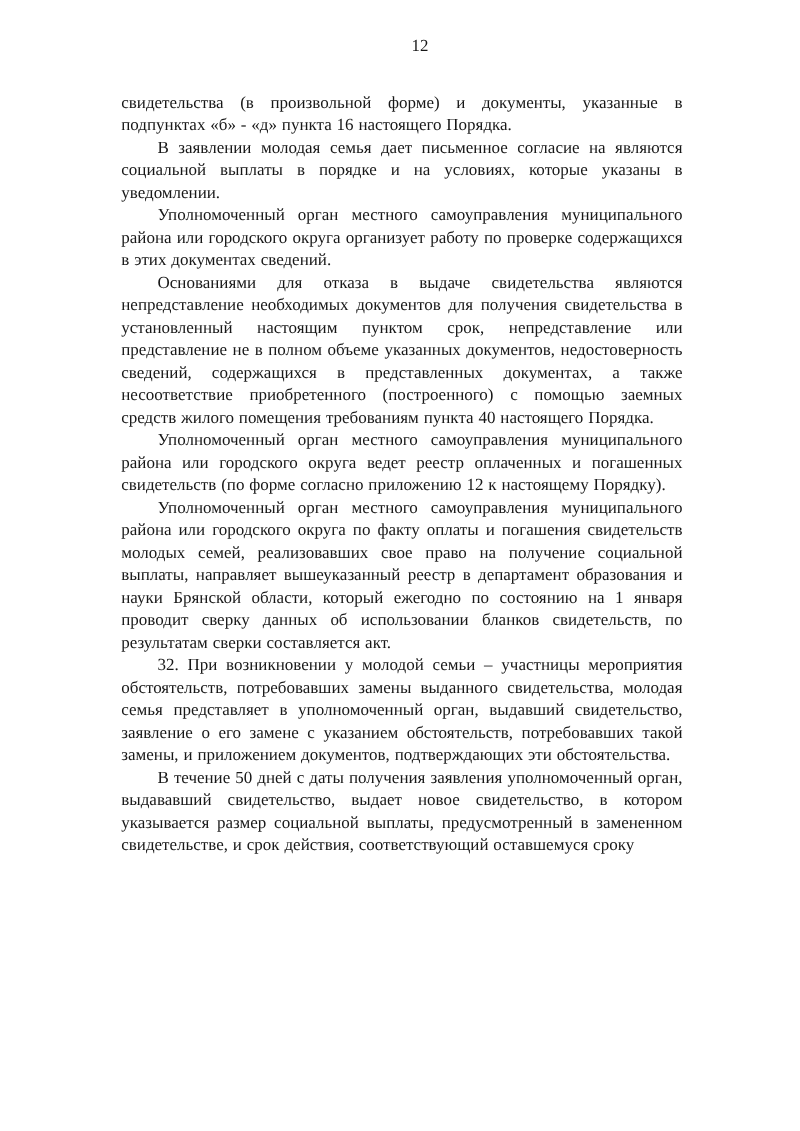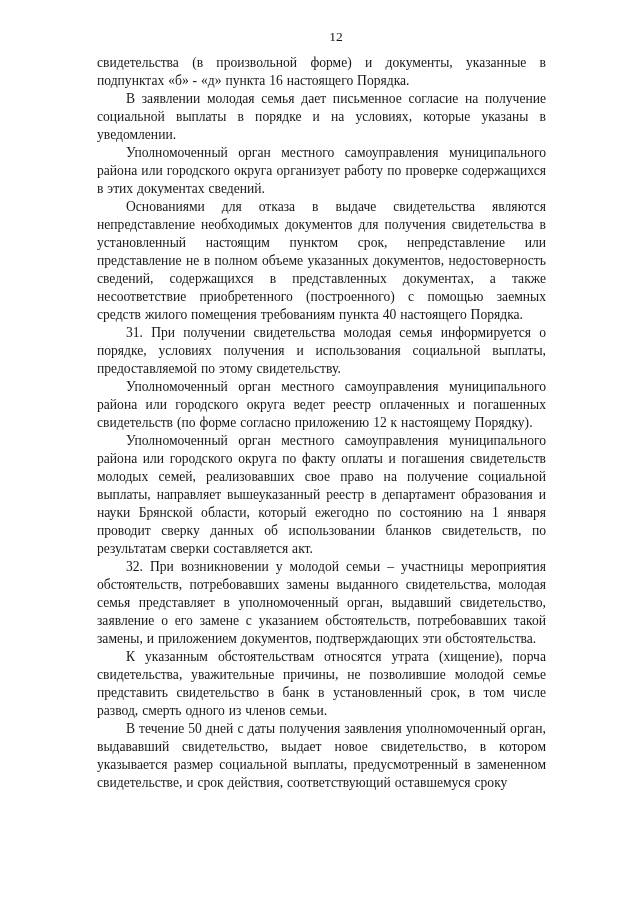--- a/index.html
+++ b/index.html
@@ -21,21 +21,21 @@
     position: absolute;
     top: 28px;
     left: 16px;
     width: 100%;
     text-align: center;
     font-size: 13.5px;
     line-height: 18px;
   }
   .text-block {
     position: absolute;
-    top: 54px;
+    top: 73px;
     left: 97px;
     width: 449px;
     font-family: Liberation Serif, serif;
   }
   .para {
     margin: 0;
     font-size: 13.6px;
     line-height: 18px;
     text-align: justify;
     text-indent: 29px;
@@ -46,23 +46,21 @@
   }
 </style>
 </head>
 <body>
 
 <div class="page">
   <div class="page-number">12</div>
 
   <div class="text-block">
     <p class="para continuation">свидетельства (в произвольной форме) и документы, указанные в подпунктах «б» - «д» пункта 16 настоящего Порядка.</p>
-    <p class="para">В заявлении молодая семья дает письменное согласие на получение социальной выплаты в порядке и на условиях, которые указаны в уведомлении.</p>
+    <p class="para">В заявлении молодая семья дает письменное согласие на являются социальной выплаты в порядке и на условиях, которые указаны в уведомлении.</p>
     <p class="para">Уполномоченный орган местного самоуправления муниципального района или городского округа организует работу по проверке содержащихся в этих документах сведений.</p>
     <p class="para">Основаниями для отказа в выдаче свидетельства являются непредставление необходимых документов для получения свидетельства в установленный настоящим пунктом срок, непредставление или представление не в полном объеме указанных документов, недостоверность сведений, содержащихся в представленных документах, а также несоответствие приобретенного (построенного) с помощью заемных средств жилого помещения требованиям пункта 40 настоящего Порядка.</p>
-    <p class="para">31. При получении свидетельства молодая семья информируется о порядке, условиях получения и использования социальной выплаты, предоставляемой по этому свидетельству.</p>
     <p class="para">Уполномоченный орган местного самоуправления муниципального района или городского округа ведет реестр оплаченных и погашенных свидетельств (по форме согласно приложению 12 к настоящему Порядку).</p>
     <p class="para">Уполномоченный орган местного самоуправления муниципального района или городского округа по факту оплаты и погашения свидетельств молодых семей, реализовавших свое право на получение социальной выплаты, направляет вышеуказанный реестр в департамент образования и науки Брянской области, который ежегодно по состоянию на 1 января проводит сверку данных об использовании бланков свидетельств, по результатам сверки составляется акт.</p>
     <p class="para">32. При возникновении у молодой семьи – участницы мероприятия обстоятельств, потребовавших замены выданного свидетельства, молодая семья представляет в уполномоченный орган, выдавший свидетельство, заявление о его замене с указанием обстоятельств, потребовавших такой замены, и приложением документов, подтверждающих эти обстоятельства.</p>
-    <p class="para">К указанным обстоятельствам относятся утрата (хищение), порча свидетельства, уважительные причины, не позволившие молодой семье представить свидетельство в банк в установленный срок, в том числе развод, смерть одного из членов семьи.</p>
     <p class="para">В течение 50 дней с даты получения заявления уполномоченный орган, выдававший свидетельство, выдает новое свидетельство, в котором указывается размер социальной выплаты, предусмотренный в замененном свидетельстве, и срок действия, соответствующий оставшемуся сроку</p>
   </div>
 </div>
 
 </body></html>

